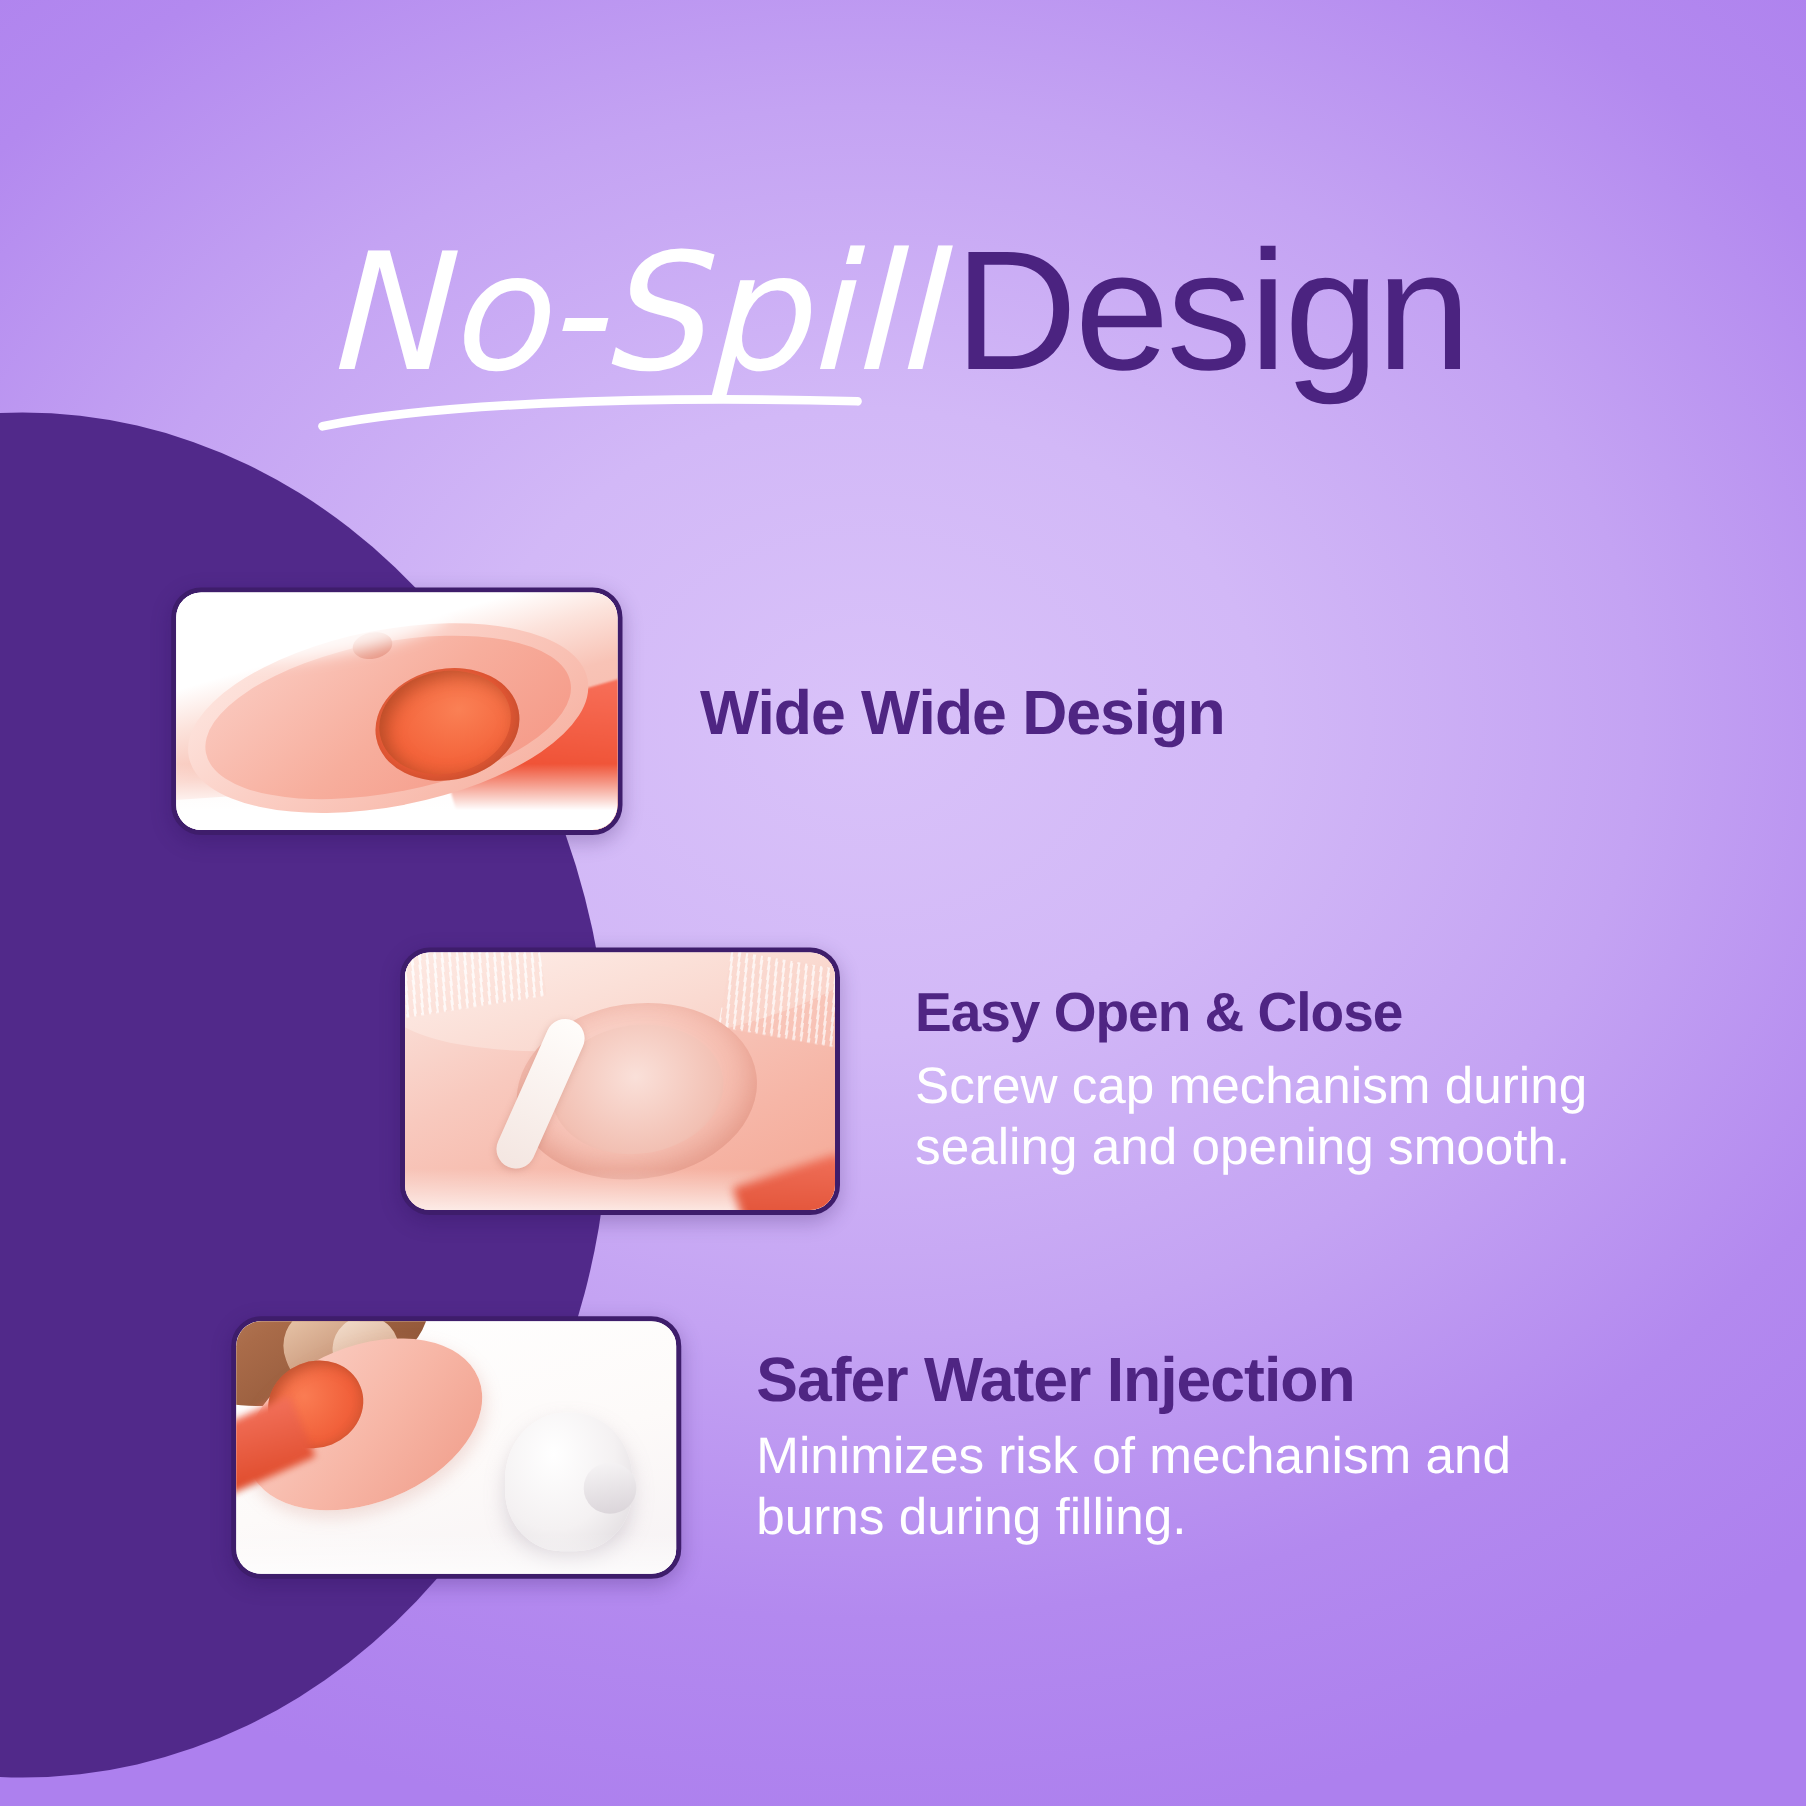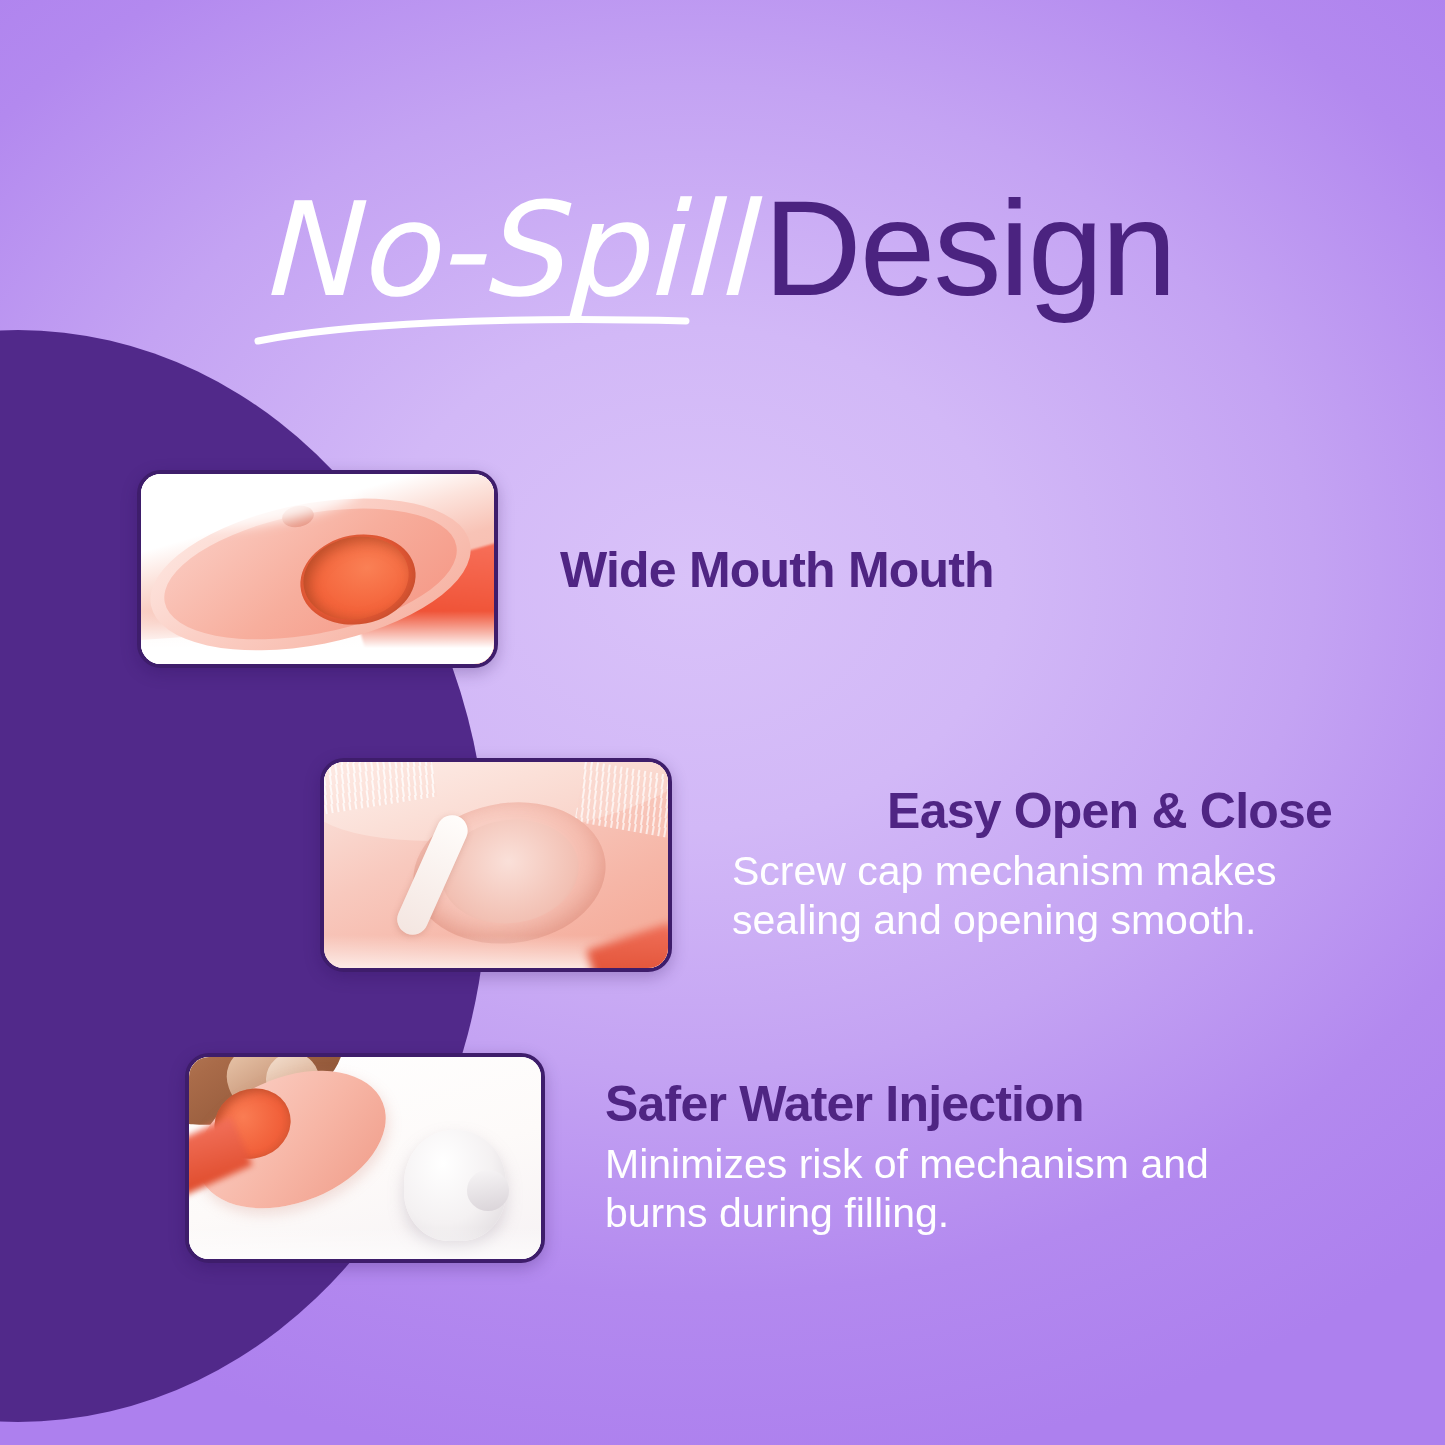--- a/index.html
+++ b/index.html
@@ -120,21 +120,21 @@
   #feature-1 { left:137px; top:470px; }
   #feature-1 .card { width:361px; height:198px; }
   #feature-1 .text-block { margin-left:62px; margin-top:2px; }
   #feature-1 .f-title { font-size:50px; }
   #feature-1 .f-desc  { font-size:41px; white-space:nowrap; }
 
   
   #feature-2 { left:320px; top:758px; }
   #feature-2 .card { width:352px; height:214px; }
   #feature-2 .text-block { margin-left:60px; margin-top:0; }
-  #feature-2 .f-title { font-size:50px;text-align:right; }
+  #feature-2 .f-title { font-size:44px; }
   #feature-2 .f-desc  { font-size:41px; width:600px; white-space:normal; }
 
   
   #feature-3 { left:137px; top:1053px;padding-left:48px; }
   #feature-3 .card { width:360px; height:210px; }
   #feature-3 .text-block { margin-left:60px; margin-top:0; }
   #feature-3 .f-title { font-size:50px; }
   #feature-3 .f-desc  { font-size:41px; width:700px; white-space:normal; }
 
   
@@ -203,21 +203,21 @@
               background:radial-gradient(ellipse at 62% 40%,#FA8055 0%,#F4643B 60%,#E2542D 100%);
               box-shadow:inset 5px 5px 14px rgba(140,60,28,.55);"></div>
         <div style="position:absolute;left:40%;top:17%;width:9%;height:11%;
               border-radius:50%;transform:rotate(-11deg);
               background:linear-gradient(160deg,#F0B2A2,#E79584);"></div>
         <div class="glare" style="left:10%;top:8%;width:52%;height:18%;
               background:rgba(255,255,255,.85);transform:rotate(-10deg);"></div>
       </div>
     </div>
     <div class="text-block">
-      <div class="f-title">Wide Mouth Mouth</div>
+      <div class="f-title">Wide Wide Design</div>
     </div>
   </div>
 
   <div class="feature" id="feature-2">
     <div class="card">
       <div class="photo">
         <div style="position:absolute;inset:0;
              background:linear-gradient(155deg,#FBE7E1 0%,#F8C9BE 38%,#F6B6A7 70%,#F4A794 100%);"></div>
         <div style="position:absolute;left:-6%;top:-26%;width:118%;height:62%;
              background:linear-gradient(168deg,#FFF5F2 0%,#FBE0D8 55%,#F8CEC3 100%);
@@ -241,21 +241,21 @@
              box-shadow:0 2px 6px rgba(170,100,85,.28);"></div>
         <div style="position:absolute;left:-2%;bottom:-6%;width:104%;height:22%;
              background:linear-gradient(0deg,rgba(255,255,255,.95) 0%,rgba(255,255,255,0) 100%);"></div>
         <div style="position:absolute;right:-4%;bottom:-10%;width:26%;height:26%;
              background:linear-gradient(200deg,#F0705A,#DC4527);filter:blur(4px);
              transform:rotate(-18deg);"></div>
       </div>
     </div>
     <div class="text-block">
       <div class="f-title">Easy Open &amp; Close</div>
-      <div class="f-desc">Screw cap mechanism makes sealing and opening smooth.</div>
+      <div class="f-desc">Screw cap mechanism during sealing and opening smooth.</div>
     </div>
   </div>
 
   <div class="feature" id="feature-3">
     <div class="card">
       <div class="photo">
         <div style="position:absolute;inset:0;background:linear-gradient(165deg,#FFFFFF 0%,#FDFAF9 55%,#F6F2F4 100%);"></div>
         <div style="position:absolute;left:-18%;top:-30%;width:62%;height:62%;
              border-radius:50% 50% 46% 54%;transform:rotate(-16deg);
              background:linear-gradient(160deg,#C58C6A 0%,#A96B49 46%,#8B5234 100%);"></div>

